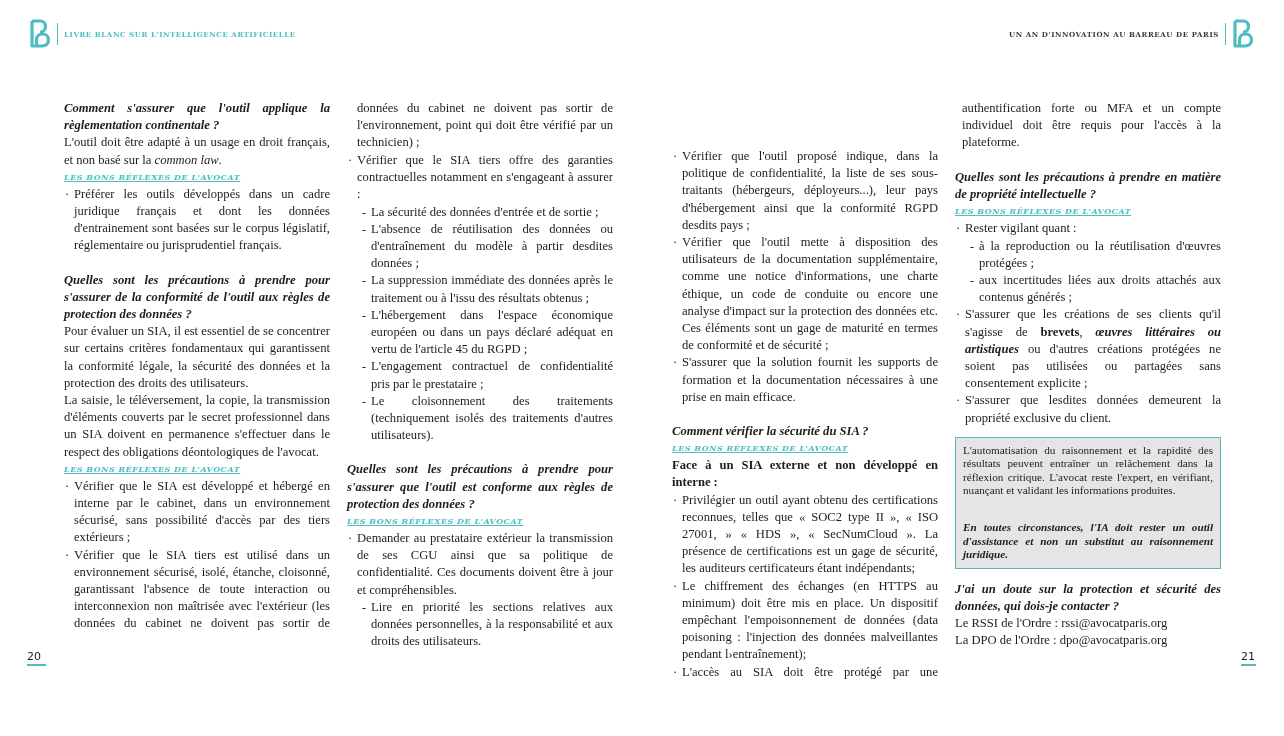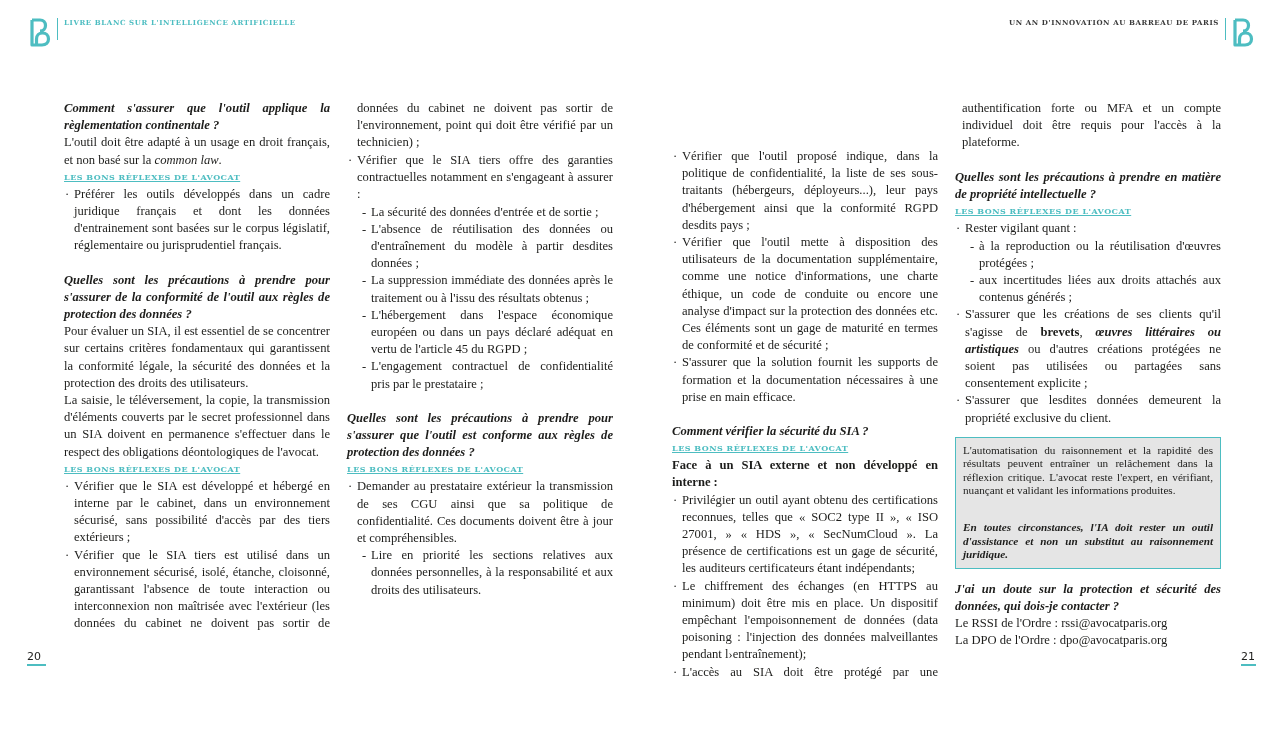--- a/index.html
+++ b/index.html
@@ -1,36 +1,36 @@
 <!DOCTYPE html>
 <html><head>
 <meta charset="utf-8">
 <style>
   * { box-sizing: border-box; margin: 0; padding: 0; }
   html, body { width: 1284px; height: 736px; background: #ffffff; overflow: hidden; }
   body { position: relative; font-family: "DejaVu Serif", "Liberation Serif", serif; color: #1d1d1b; }
 
-  .header { position: absolute; top: 18px; height: 32px; display: flex; align-items: flex-start; }
+  .header { position: absolute; top: 18px; height: 32px; display: flex; align-items: center; }
   .header.left { left: 29px; }
   .header.right { right: 30px; }
   .logo { width: 22px; height: 30px; display: block; }
   .vbar { width: 1px; height: 22px; background: #4dbdc1; margin: 0 6px; }
   .hdr-text { font-family: "DejaVu Serif", serif; font-size: 7px; font-weight: bold; letter-spacing: 0.6px; text-transform: uppercase; }
   .hdr-text.teal { color: #4dbdc1; }
   .hdr-text.dark { color: #3a3a3a; }
 
   .col { position: absolute; top: 100px; width: 266px; font-family: "Liberation Serif", "DejaVu Serif", serif; font-size: 12.6px; line-height: 17.2px; text-align: justify; }
   .col1 { left: 64px; }
   .col2 { left: 347px; }
   .col3 { left: 672px; margin-top: 48px; }
   .col4 { left: 955px; }
 
   .q { font-weight: bold; font-style: italic; }
   .gap { height: 17px; }
-  .reflex { font-family: "DejaVu Serif", serif; font-size: 8px; font-weight: bold; color: #4dbdc1; text-decoration: underline; letter-spacing: 0.5px; text-transform: uppercase; line-height: 17px; }
+  .reflex { font-family: "DejaVu Serif", serif; font-size: 8px; font-style: italic; font-weight: bold; color: #4dbdc1; text-decoration: underline; letter-spacing: 0.5px; text-transform: uppercase; line-height: 17px; }
   .b1 { padding-left: 10px; position: relative; }
   .b1::before { content: "·"; position: absolute; left: 1px; top: 0; }
   .b2 { padding-left: 24px; position: relative; }
   .b2::before { content: "-"; position: absolute; left: 15px; top: 0; }
   .boldline { font-weight: bold; }
 
   .callout { margin-top: 10px; border: 1.5px solid #4dbdc1; background: #e5e5e5; padding: 6px 7px; font-size: 11.2px; line-height: 13.4px; }
   .callout p + p { margin-top: 24px; }
   .callout .it { font-style: italic; font-weight: bold; }
 
@@ -76,20 +76,21 @@
 <div class="col col2">
   <div style="padding-left:10px;height:52px;overflow:hidden;position:relative;">
     <div style="position:absolute;top:-68.8px;left:10px;right:0;">Vérifier que le SIA tiers est utilisé dans un environnement sécurisé, isolé, étanche, cloisonné, garantissant l'absence de toute interaction ou interconnexion non maîtrisée avec l'extérieur (les données du cabinet ne doivent pas sortir de l'environnement, point qui doit être vérifié par un technicien) ;</div>
   </div>
   <div class="b1">Vérifier que le SIA tiers offre des garanties contractuelles notamment en s'engageant à assurer :</div>
   <div class="b2">La sécurité des données d'entrée et de sortie ;</div>
   <div class="b2">L'absence de réutilisation des données ou d'entraînement du modèle à partir desdites données ;</div>
   <div class="b2">La suppression immédiate des données après le traitement ou à l'issu des résultats obtenus ;</div>
   <div class="b2">L'hébergement dans l'espace économique européen ou dans un pays déclaré adéquat en vertu de l'article 45 du RGPD ;</div>
   <div class="b2">L'engagement contractuel de confidentialité pris par le prestataire ;</div>
+  <div class="b2">Le cloisonnement des traitements (techniquement isolés des traitements d'autres utilisateurs).</div>
   <div class="gap"></div>
   <div class="q">Quelles sont les précautions à prendre pour s'assurer que l'outil est conforme aux règles de protection des données ?</div>
   <div class="reflex">LES BONS RÉFLEXES DE L'AVOCAT</div>
   <div class="b1">Demander au prestataire extérieur la transmission de ses CGU ainsi que sa politique de confidentialité. Ces documents doivent être à jour et compréhensibles.</div>
   <div class="b2">Lire en priorité les sections relatives aux données personnelles, à la responsabilité et aux droits des utilisateurs.</div>
 </div>
 
 <div class="col col3">
   <div class="b1">Vérifier que l'outil proposé indique, dans la politique de confidentialité, la liste de ses sous-traitants (hébergeurs, déployeurs...), leur pays d'hébergement ainsi que la conformité RGPD desdits pays ;</div>
   <div class="b1">Vérifier que l'outil mette à disposition des utilisateurs de la documentation supplémentaire, comme une notice d'informations, une charte éthique, un code de conduite ou encore une analyse d'impact sur la protection des données etc. Ces éléments sont un gage de maturité en termes de conformité et de sécurité ;</div>

